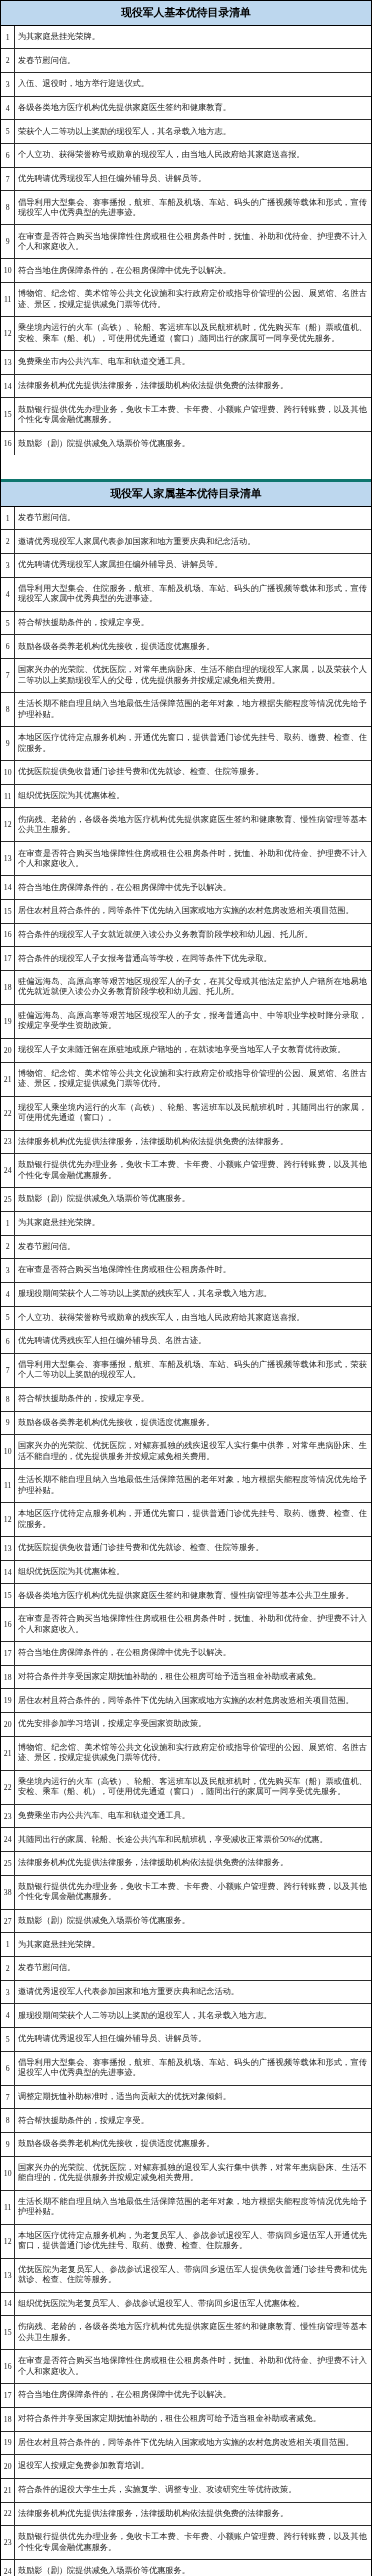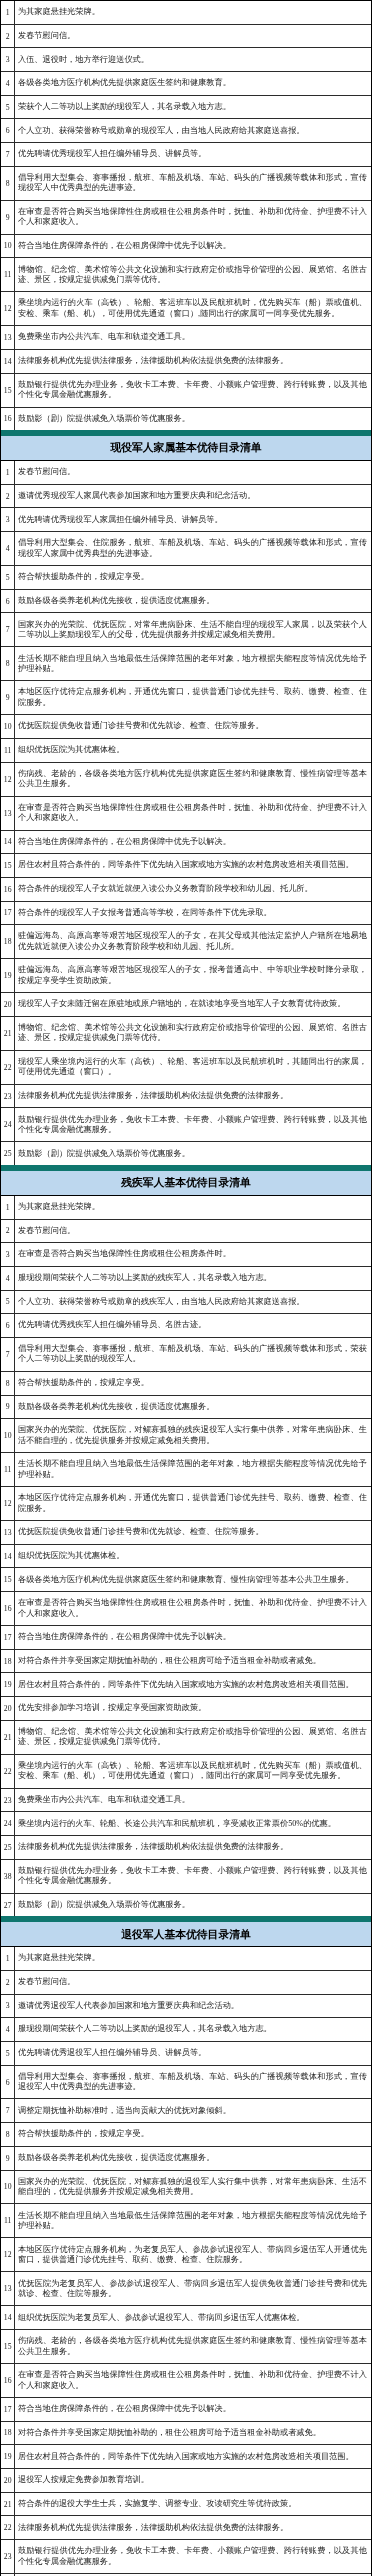--- a/index.html
+++ b/index.html
@@ -18,21 +18,22 @@
     background: #bdd7ee;
     color: #000000;
     font-weight: bold;
     font-size: 10.8px;
     line-height: 13.4px;
     text-align: center;
     padding: 5.2px 3.1px;
     border-bottom: 1px solid #000000;
   }
   .t-header:not(:first-child) {
-    border-top: 6px solid #0f766e;
+    border-top: 3px solid #0f766e;
+    margin-top: 24px;
   }
   .row {
     display: flex;
     align-items: stretch;
     background: #ffffff;
   }
   .row + .row {
     border-top: 0.5px solid #2b2b2b;
   }
   .row-num {
@@ -52,20 +53,21 @@
     font-size: 8.2px;
     line-height: 10.3px;
     color: #1a1a1a;
     text-align: justify;
   }
 </style>
 </head>
 <body>
 
 <div class="sheet">
+    <div class="t-header">现役军人基本优待目录清单</div>
     <div class="row">
     <div class="row-num">1</div>
     <div class="row-text">为其家庭悬挂光荣牌。</div>
   </div>
     <div class="row">
     <div class="row-num">2</div>
     <div class="row-text">发春节慰问信。</div>
   </div>
     <div class="row">
     <div class="row-num">3</div>
@@ -217,21 +219,20 @@
     <div class="row-text">法律服务机构优先提供法律服务，法律援助机构依法提供免费的法律服务。</div>
   </div>
     <div class="row">
     <div class="row-num">24</div>
     <div class="row-text">鼓励银行提供优先办理业务，免收卡工本费、卡年费、小额账户管理费、跨行转账费，以及其他个性化专属金融优惠服务。</div>
   </div>
     <div class="row">
     <div class="row-num">25</div>
     <div class="row-text">鼓励影（剧）院提供减免入场票价等优惠服务。</div>
   </div>
-    <div class="t-header">残疾军人基本优待目录清单</div>
     <div class="row">
     <div class="row-num">1</div>
     <div class="row-text">为其家庭悬挂光荣牌。</div>
   </div>
     <div class="row">
     <div class="row-num">2</div>
     <div class="row-text">发春节慰问信。</div>
   </div>
     <div class="row">
     <div class="row-num">3</div>
@@ -312,35 +313,34 @@
     <div class="row">
     <div class="row-num">22</div>
     <div class="row-text">乘坐境内运行的火车（高铁）、轮船、客运班车以及民航班机时，优先购买车（船）票或值机、安检、乘车（船、机），可使用优先通道（窗口），随同出行的家属可一同享受优先服务。</div>
   </div>
     <div class="row">
     <div class="row-num">23</div>
     <div class="row-text">免费乘坐市内公共汽车、电车和轨道交通工具。</div>
   </div>
     <div class="row">
     <div class="row-num">24</div>
-    <div class="row-text">乘坐境内运行的火车、轮船、长途公共汽车和民航班机，享受减收正常票价50%的优惠。</div>
+    <div class="row-text">其随同出行的家属、轮船、长途公共汽车和民航班机，享受减收正常票价50%的优惠。</div>
   </div>
     <div class="row">
     <div class="row-num">25</div>
     <div class="row-text">法律服务机构优先提供法律服务，法律援助机构依法提供免费的法律服务。</div>
   </div>
     <div class="row">
     <div class="row-num">38</div>
     <div class="row-text">鼓励银行提供优先办理业务，免收卡工本费、卡年费、小额账户管理费、跨行转账费，以及其他个性化专属金融优惠服务。</div>
   </div>
     <div class="row">
     <div class="row-num">27</div>
     <div class="row-text">鼓励影（剧）院提供减免入场票价等优惠服务。</div>
   </div>
-    <div class="t-header">退役军人基本优待目录清单</div>
     <div class="row">
     <div class="row-num">1</div>
     <div class="row-text">为其家庭悬挂光荣牌。</div>
   </div>
     <div class="row">
     <div class="row-num">2</div>
     <div class="row-text">发春节慰问信。</div>
   </div>
     <div class="row">
     <div class="row-num">3</div>

